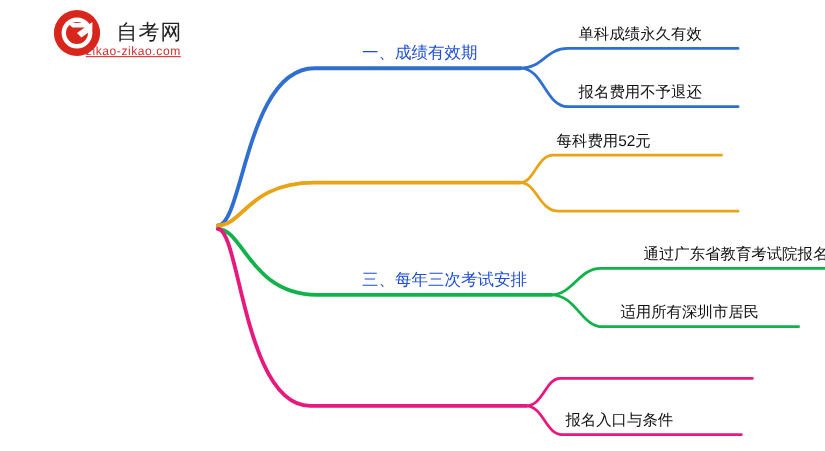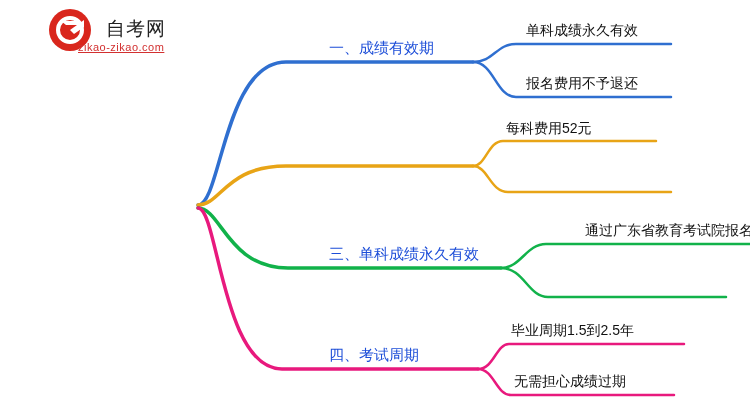--- a/index.html
+++ b/index.html
@@ -110,20 +110,19 @@
     <path d="M462 369 C478 369 480 395 495 395 L658 395" fill="none" stroke="#e8197d" stroke-width="2.5" stroke-linecap="round"></path>
   </svg>
 
 
   <div class="node-label branch-label" style="left:313px; top:39px;">一、成绩有效期</div>
   <div class="node-label leaf-label" style="left:510px; top:22px;">单科成绩永久有效</div>
   <div class="node-label leaf-label" style="left:510px; top:75px;">报名费用不予退还</div>
 
   <div class="node-label leaf-label" style="left:490px; top:120px;">每科费用52元</div>
 
-  <div class="node-label branch-label" style="left:313px; top:245px;">三、单科成绩永久有效</div>
+  <div class="node-label branch-label" style="left:313px; top:245px;">三、每年三次考试安排</div>
   <div class="node-label leaf-label" style="left:545px; top:222px;margin-left:24px;">通过广东省教育考试院报名</div>
+  <div class="node-label leaf-label" style="left:548px; top:275px;">适用所有深圳市居民</div>
 
-  <div class="node-label branch-label" style="left:313px; top:346px;">四、考试周期</div>
-  <div class="node-label leaf-label" style="left:495px; top:322px;">毕业周期1.5到2.5年</div>
-  <div class="node-label leaf-label" style="left:498px; top:373px;">无需担心成绩过期</div>
+  <div class="node-label leaf-label" style="left:498px; top:373px;">报名入口与条件</div>
 
 </div>
 
 </body></html>

